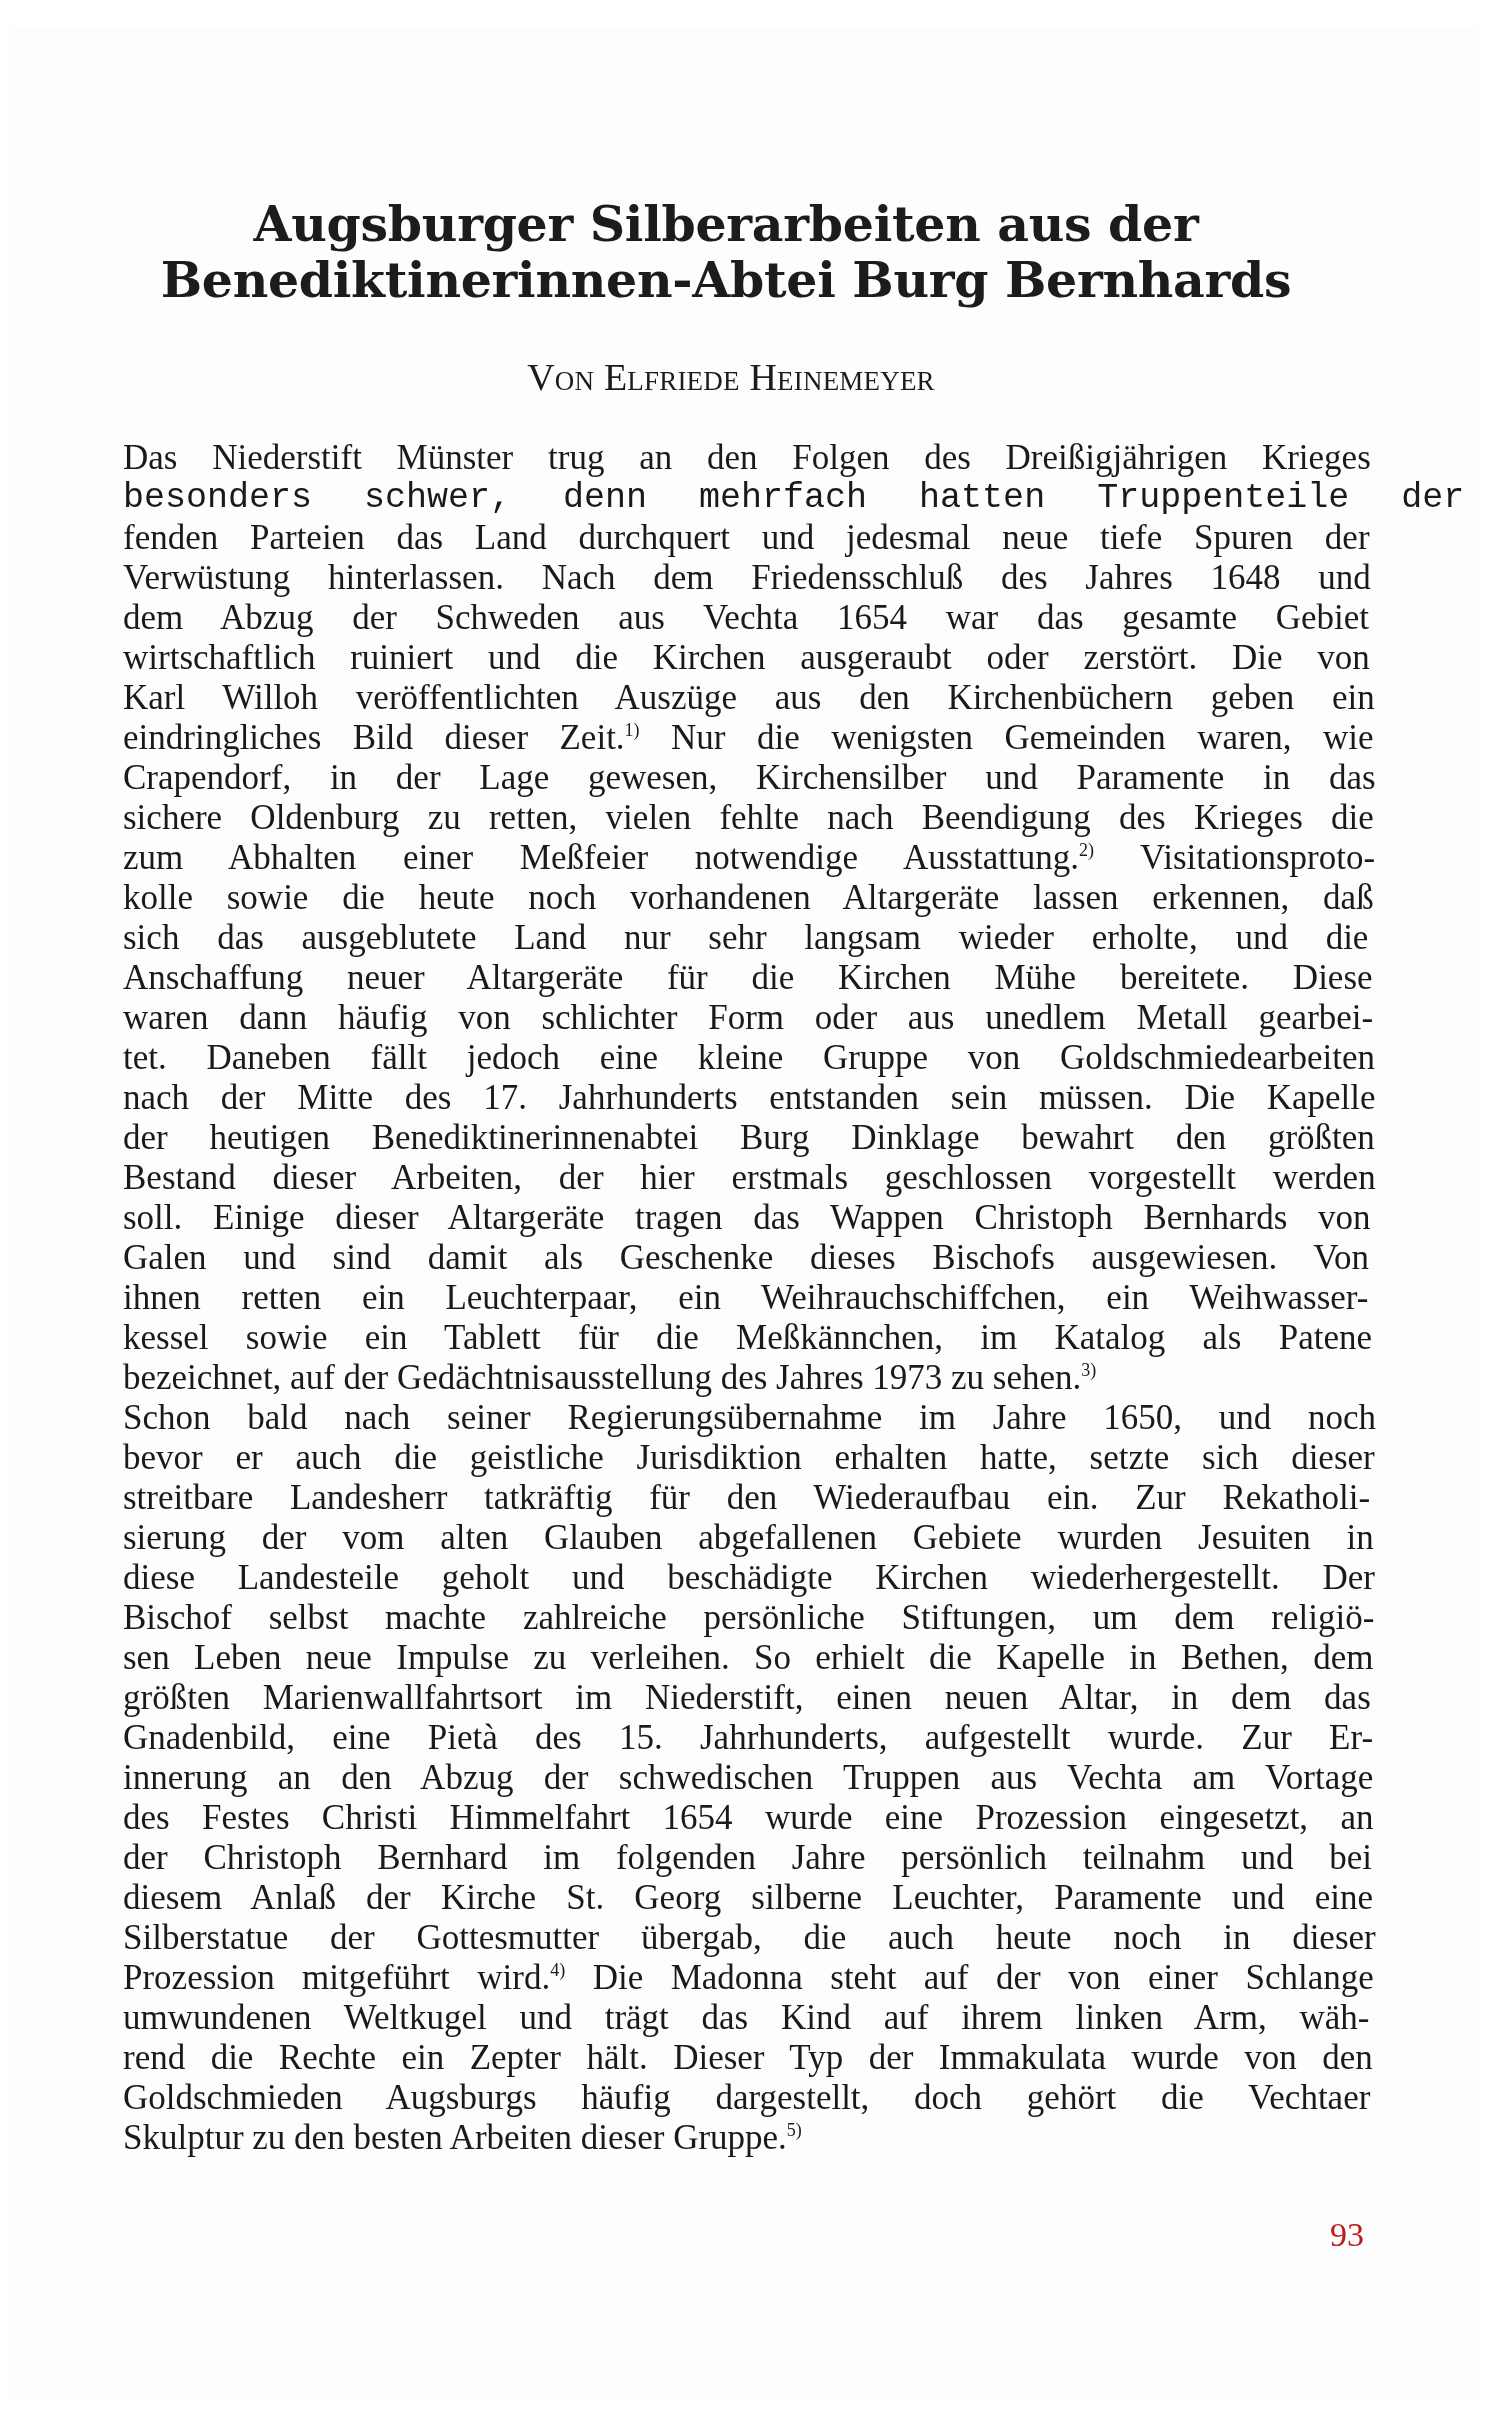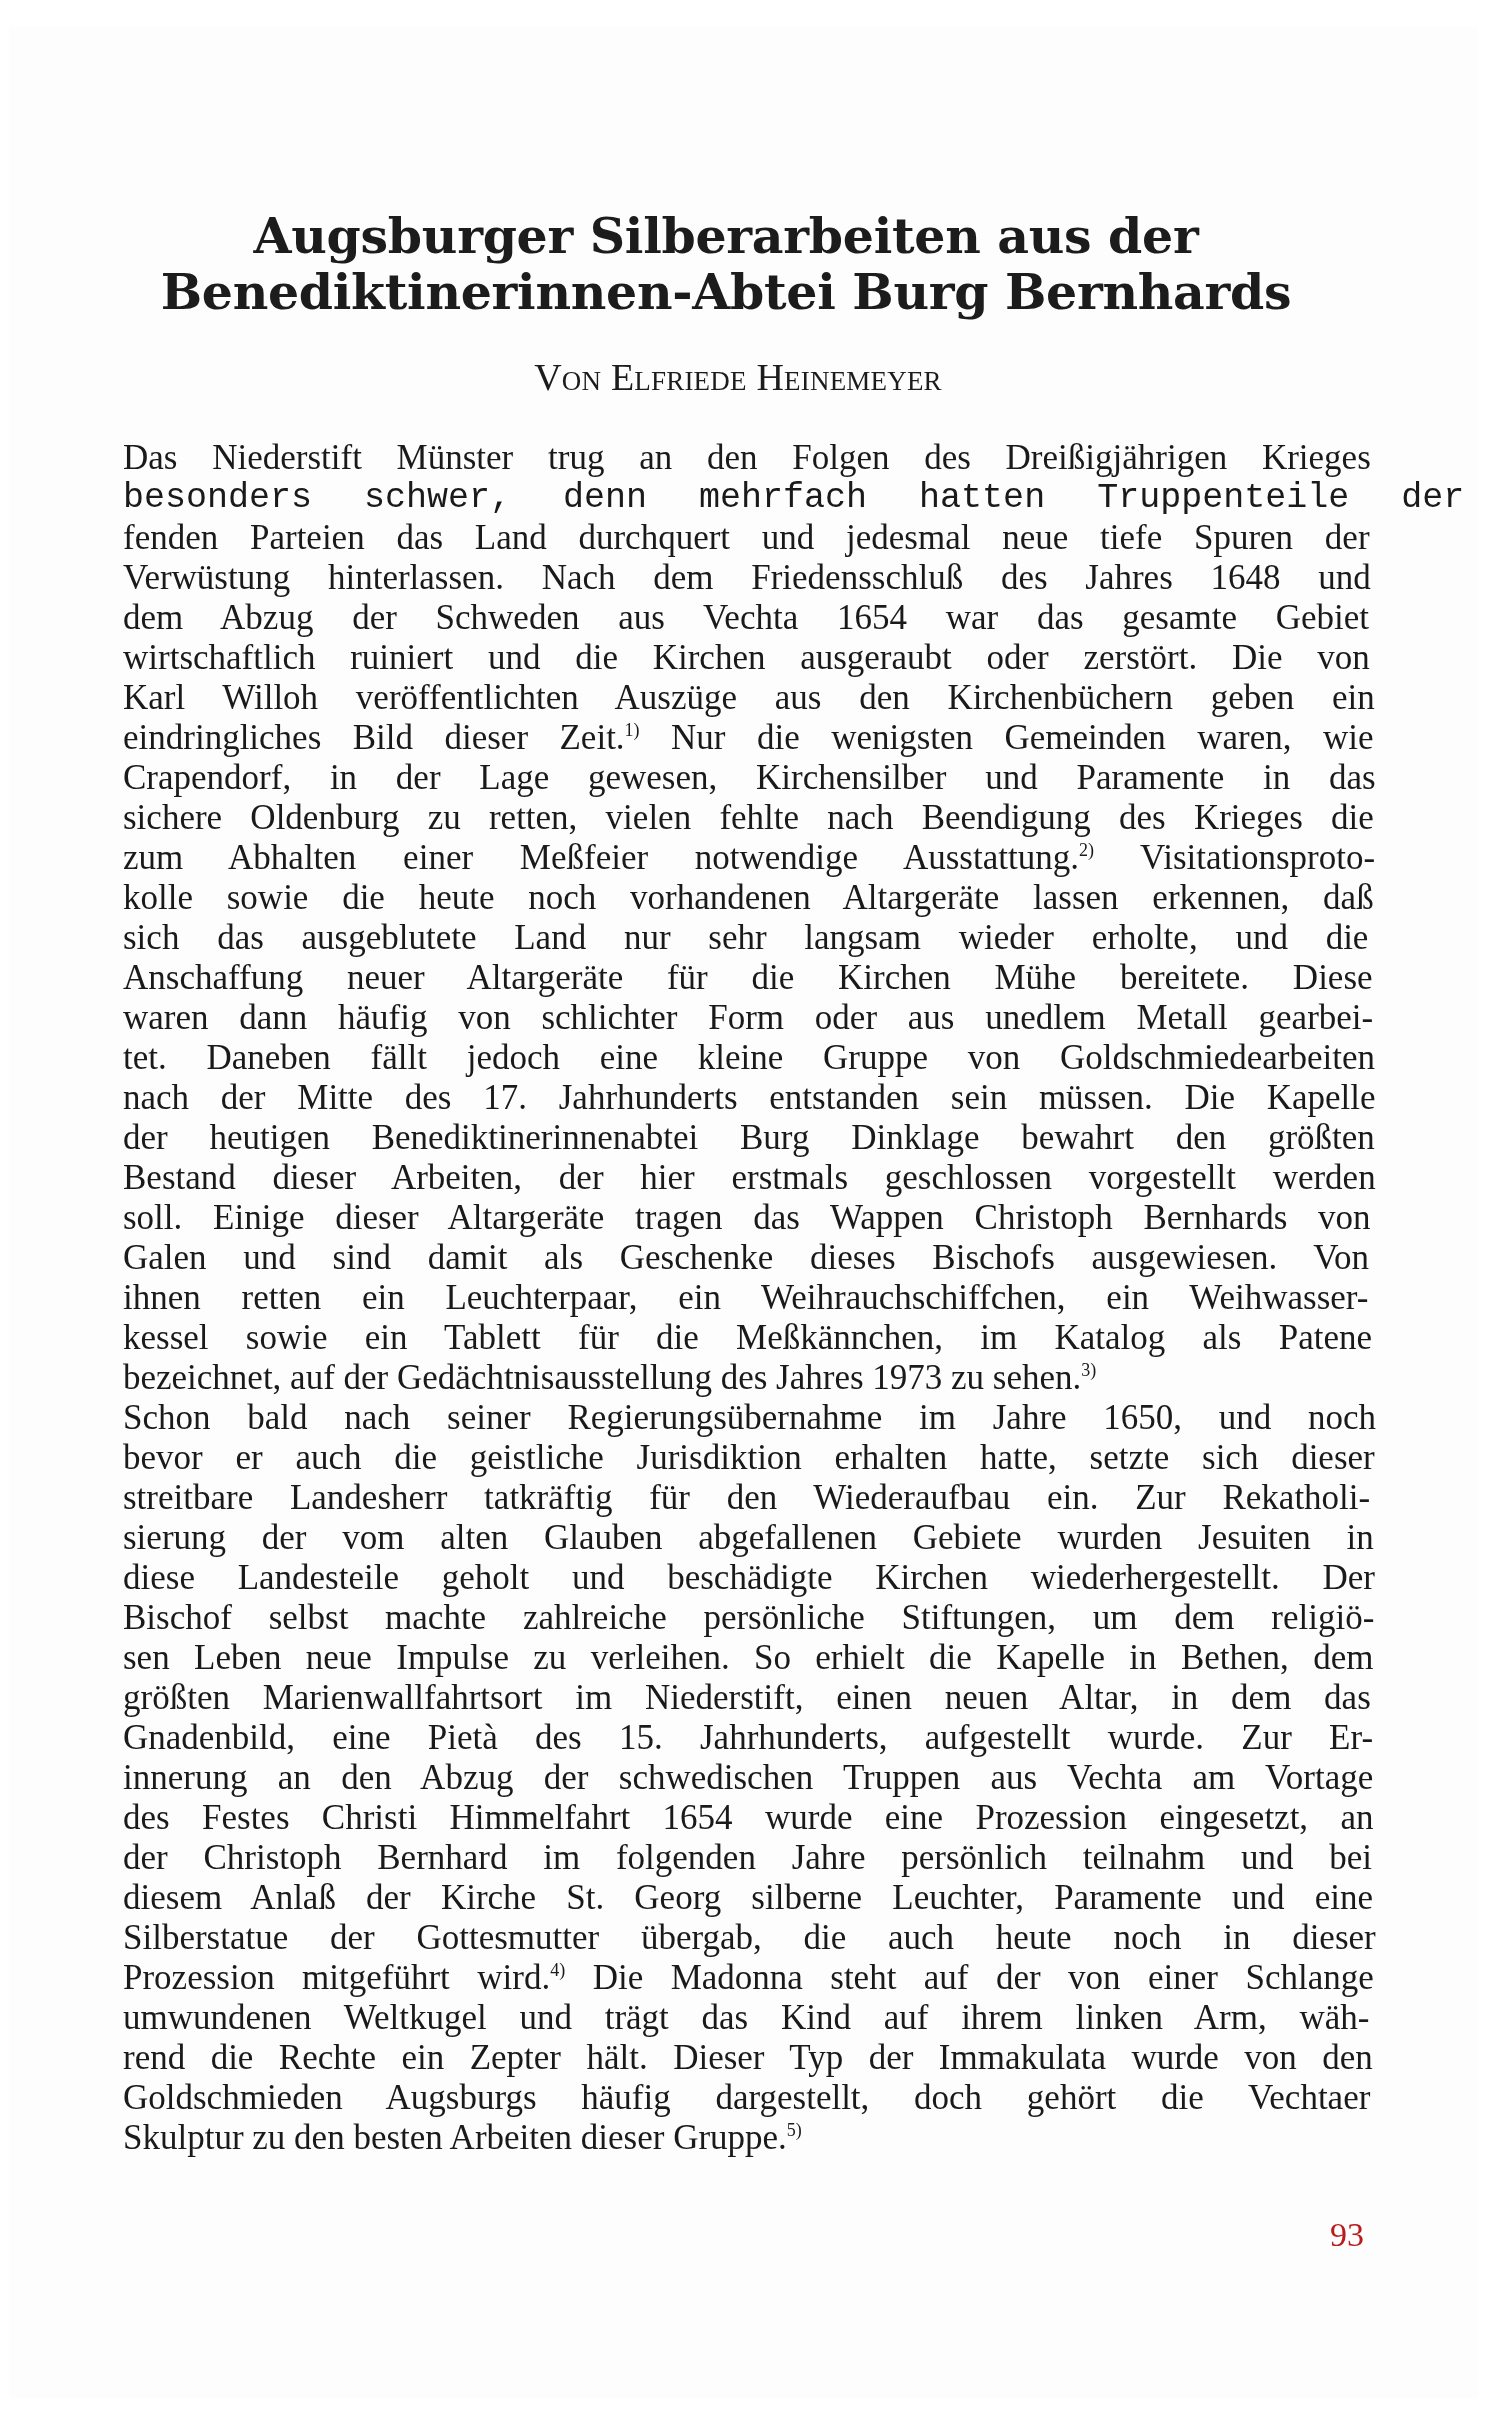--- a/index.html
+++ b/index.html
@@ -32,21 +32,21 @@
     font-weight: bold;
     font-size: 49px;
     line-height: 56px;
     color: #1c1c1c;
     letter-spacing: -0.3px;
     margin: 0;
   }
   .title .line { display: block; white-space: nowrap; }
   .byline {
     position: absolute;
-    left: 12px;
+    left: 5px;
     width: 1452px;
     top: 357px;
     text-align: center;
     font-family: "Liberation Serif", "DejaVu Serif", serif;
     font-variant: small-caps;
     font-size: 38px;
     line-height: 41px;
     color: #1c1c1c;
     letter-spacing: 0.2px;
   }
@@ -87,21 +87,21 @@
     font-size: 34px;
     line-height: 40px;
     color: #b91c1c;
   }
 </style>
 </head>
 <body>
 
 <div class="scan-sheet"></div>
 
-<h1 class="title" style="top:208px;text-align:center;">
+<h1 class="title" style="top:196px;text-align:center;">
   <span class="line">Augsburger Silberarbeiten aus der</span>
   <span class="line">Benediktinerinnen-Abtei Burg Bernhards</span>
 </h1>
 
 <div class="byline">Von Elfriede Heinemeyer</div>
 
 <div class="body-text" id="body-text">
     <span class="ln" style="display: block; word-spacing: 26px;">Das Niederstift Münster trug an den Folgen des Dreißigjährigen Krieges</span>
     <span class="ln" style="display: block; word-spacing: 31px; font-family: Liberation Mono, monospace;">besonders schwer, denn mehrfach hatten Truppenteile der sich bekämp-</span>
     <span class="ln" style="display: block; word-spacing: 23px;">fenden Parteien das Land durchquert und jedesmal neue tiefe Spuren der</span>

